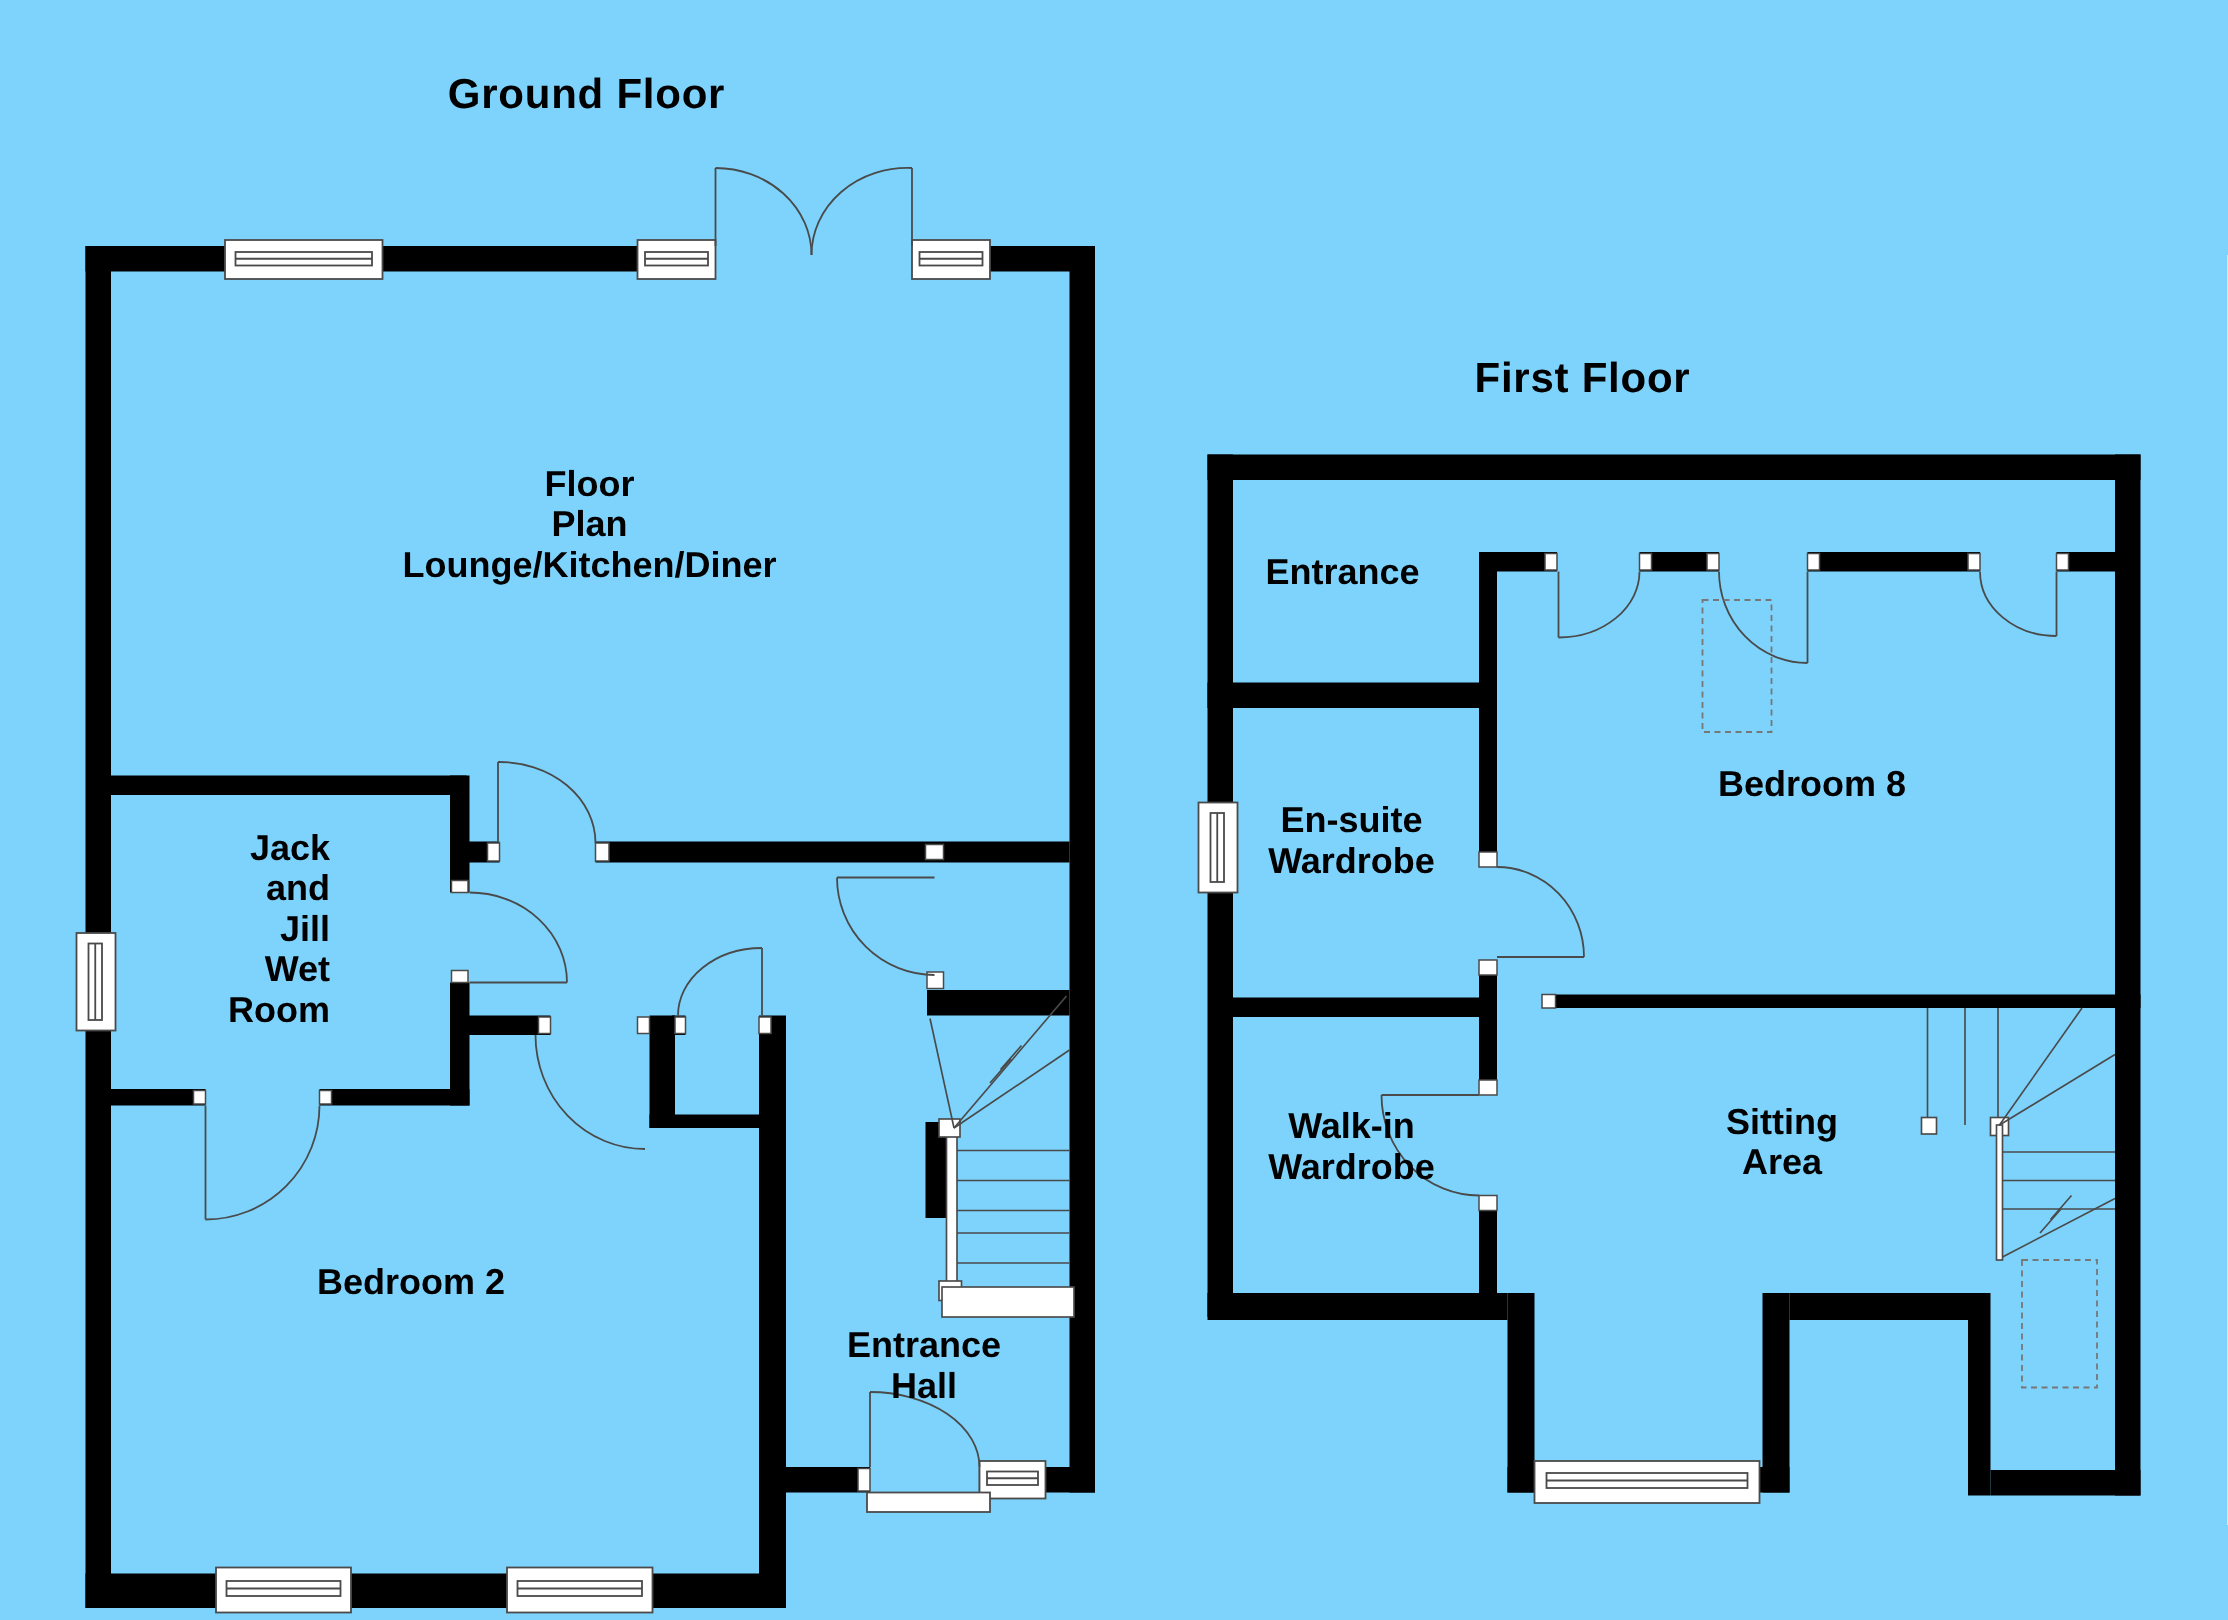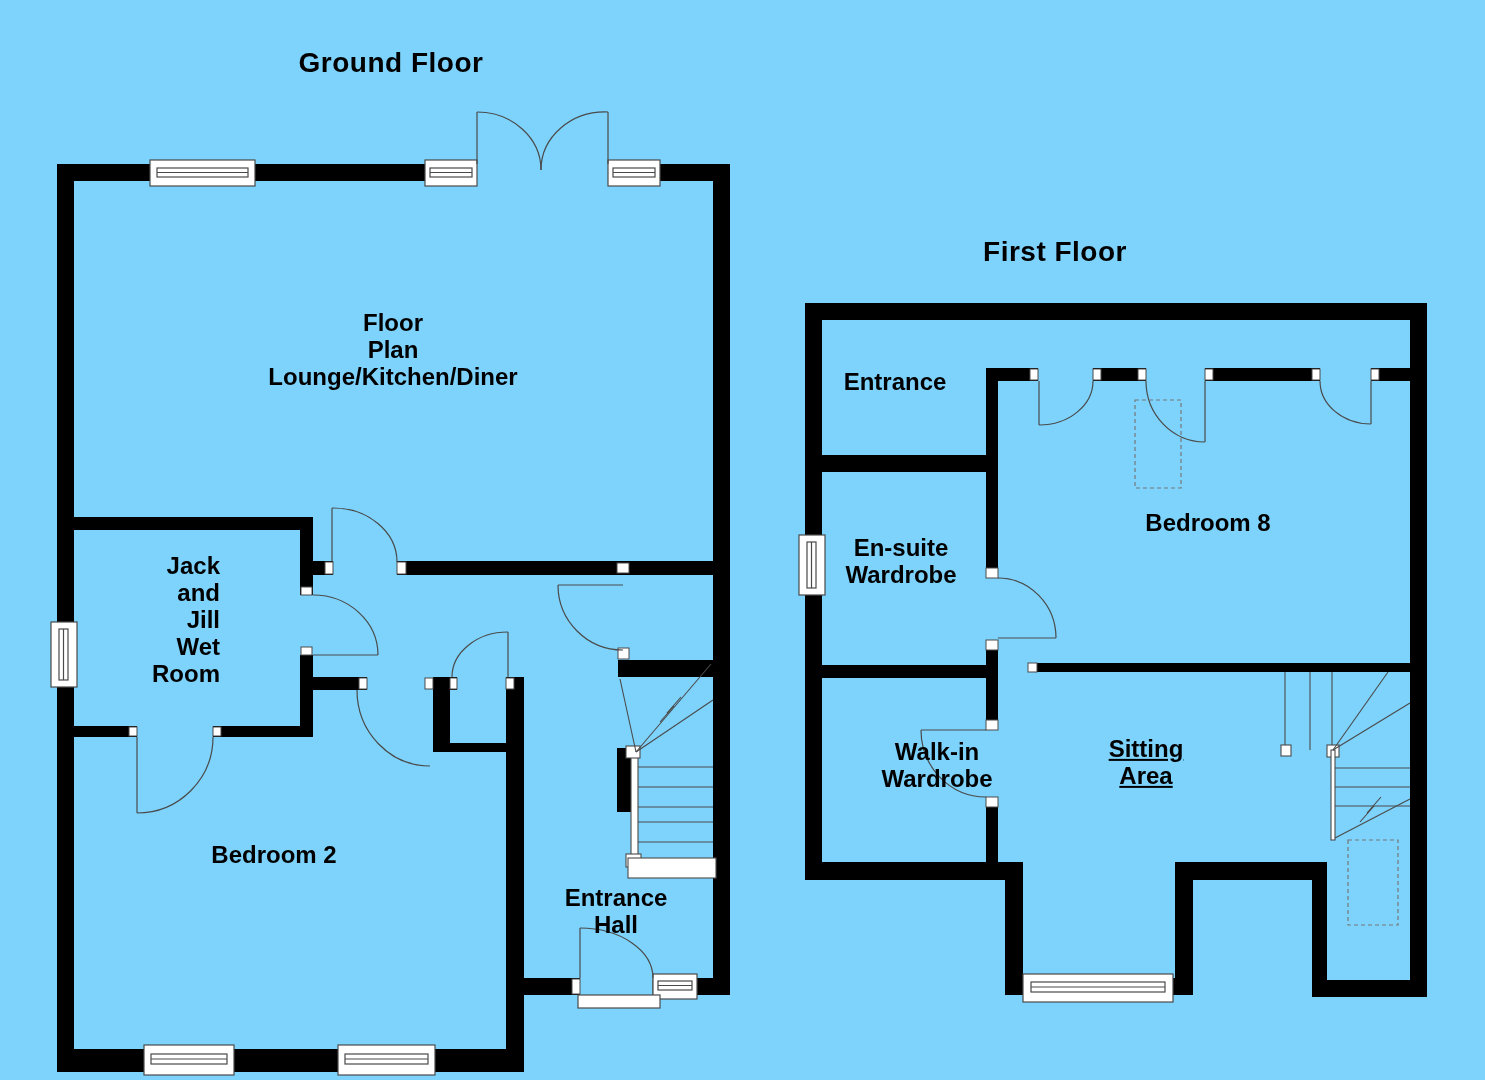--- a/index.html
+++ b/index.html
@@ -319,19 +319,19 @@
 Jill
 Wet
 Room</div>
   <div class="label room" style="left:274px;top:855px;">Bedroom 2</div>
   <div class="label room" style="left:616px;top:911px;">Entrance
 Hall</div>
 
   <div class="label room" style="left:895px;top:382px;">Entrance</div>
   <div class="label room" style="left:901px;top:561px;">En-suite
 Wardrobe</div>
-  <div class="label room" style="left:901px;top:765px;margin-left:36px;">Walk-in
+  <div class="label room" style="left:901px;top:765px;">Walk-in
 Wardrobe</div>
   <div class="label room" style="left:1208px;top:523px;">Bedroom 8</div>
-  <div class="label room" style="left:1146px;top:762px;text-decoration:underline;">Sitting
+  <div class="label room" style="left:1188px;top:762px;">Sitting
 Area</div>
 
 </div>
 
 </body></html>

